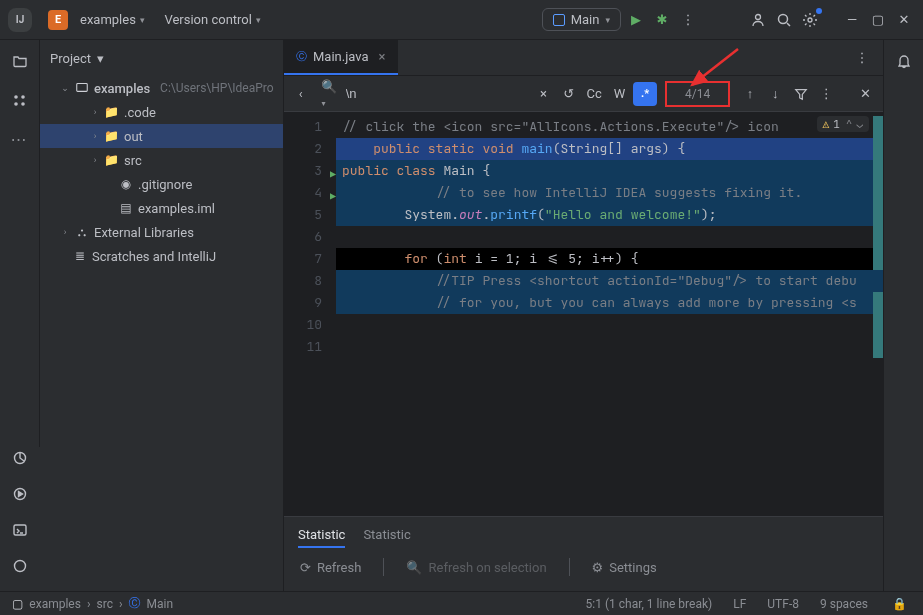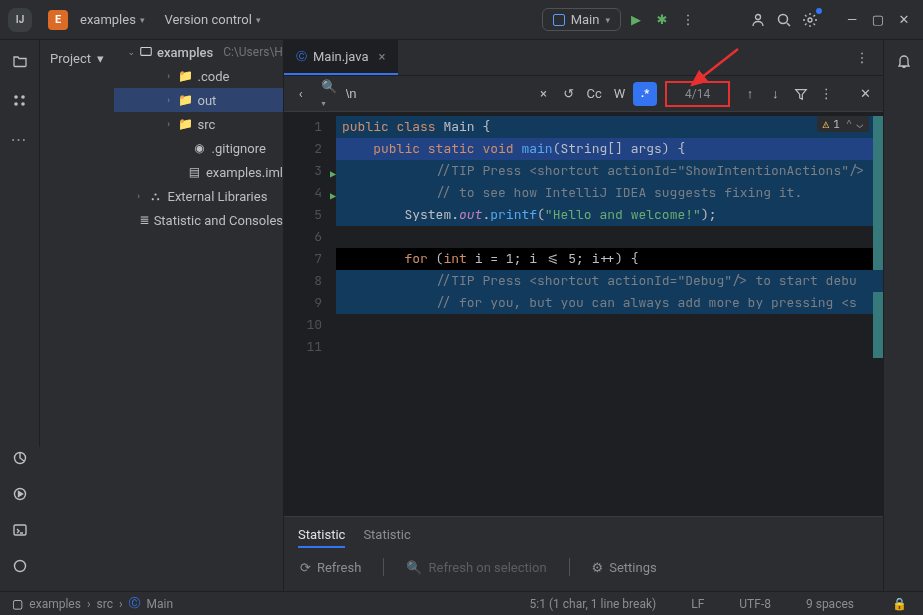--- a/index.html
+++ b/index.html
@@ -10,21 +10,21 @@
 .titlebar .sel{padding:4px 8px;display:flex;align-items:center;gap:4px;cursor:pointer;border-radius:4px}
 .titlebar .spacer{flex:1}
 .titlebar .chev{font-size:9px;opacity:0.7}
 .ticon{width:22px;height:22px;display:flex;align-items:center;justify-content:center;cursor:pointer;border-radius:4px;color:#bcbec4}
 .ticon svg{width:16px;height:16px}
 .run-chip{display:flex;align-items:center;gap:6px;padding:3px 10px;border:1px solid #4e5157;border-radius:6px;cursor:pointer}
 .run-chip .sq{width:12px;height:12px;border:1.5px solid #5b9cff;border-radius:2px}
 .body{display:flex;height:calc(100% - 40px - 24px)}
 .left-rail{width:40px;background:#2b2d30;border-right:1px solid #1e1f22;display:flex;flex-direction:column;align-items:center;padding-top:10px;gap:18px}
 .left-rail .dots{font-size:16px;letter-spacing:2px;color:#8a8d93}
-.sidebar{width:244px;background:#2b2d30;border-right:1px solid #1e1f22;display:flex;}
+.sidebar{width:244px;background:#2b2d30;border-right:1px solid #1e1f22;display:flex;flex-direction:column}
 .sidebar .hdr{height:36px;display:flex;align-items:center;padding:0 10px;gap:6px}
 .tree{flex:1;overflow:auto;font-size:13px}
 .tree-row{display:flex;align-items:center;height:24px;padding-left:10px;gap:4px;cursor:pointer;white-space:nowrap}
 .tree-row.sel{background:#2e436e}
 .tree-row .ind{display:inline-block}
 .tcar{width:10px;font-size:9px;color:#8a8d93;display:inline-block;text-align:center}
 .ficon{width:16px;text-align:center;font-size:12px}
 .folder{color:#ced0d6}
 .content{flex:1;display:flex;flex-direction:column;background:#1e1f22;min-width:0}
 .tabs{height:36px;background:#2b2d30;display:flex;align-items:center;border-bottom:1px solid #1e1f22;padding-right:10px}
@@ -60,21 +60,21 @@
 .bottom-panel .ptab{padding:4px 0;cursor:pointer;color:#8a8d93}
 .bottom-panel .ptab.act{color:#dfe1e5;border-bottom:2px solid #3574f0}
 .bottom-panel .ptoolbar{display:flex;align-items:center;gap:16px;padding:4px 16px;color:#8a8d93}
 .bottom-panel .pbtn{display:flex;align-items:center;gap:6px;cursor:pointer}
 .bottom-panel .dis{opacity:0.5}
 .right-rail{width:40px;background:#2b2d30;border-left:1px solid #1e1f22;display:flex;flex-direction:column;align-items:center;padding-top:10px;gap:14px}
 .bottom-rail{position:absolute;left:0;bottom:24px;width:40px;background:#2b2d30;display:flex;flex-direction:column;align-items:center;gap:14px;padding-bottom:14px}
 .statusbar{height:24px;background:#2b2d30;border-top:1px solid #1e1f22;display:flex;align-items:center;padding:0 12px;font-size:12px;color:#8a8d93}
 .statusbar .crumb{display:flex;align-items:center;gap:6px}
 .statusbar .spacer{flex:1}
-.statusbar .sitem{margin-left:35px}
+.statusbar .sitem{margin-left:21px}
 .sep-v{width:1px;height:18px;background:#4e5157;margin:0 6px}
 .path-dim{color:#6f737a;font-size:12px}
 </style>
 </head>
 <body>
 
 <div class="titlebar">
   <div class="logo">IJ</div>
   <div class="proj-chip">E</div>
   <div class="sel">
@@ -188,21 +188,21 @@
         </div>
       <div class="tree-row">
         <span class="ind" style="width:6px"></span>
           <span class="tcar">›</span>
         <span class="ficon">⛬</span>
         <span>External Libraries</span>
       </div>
       <div class="tree-row">
         <span class="ind" style="width:18px"></span>
         <span class="ficon">≣</span>
-        <span>Statistic and Consoles</span>
+        <span>Scratches and IntelliJ</span>
       </div>
     </div>
   </div>
 
   <div class="content">
     <div class="tabs">
       <div class="tab">
         <span class="cicon">Ⓒ</span>
         <span>Main.java</span>
         <span class="x">×</span>
@@ -261,23 +261,23 @@
         <div class="ln">4<span class="run-g">▶</span></div>
         <div class="ln">5</div>
         <div class="ln">6</div>
         <div class="ln">7</div>
         <div class="ln">8</div>
         <div class="ln">9</div>
         <div class="ln">10</div>
         <div class="ln">11</div>
       </div>
       <div class="code">
+        <div class="line"><span class="c-cmt">// click the &lt;icon src="AllIcons.Actions.Execute"/&gt; icon </span></div>
+        <div class="line hl-bg">    <span class="c-kw">public static void</span> <span class="c-fn">main</span><span>(String[] args) {</span></div>
         <div class="line" style="background:#113a5c"><span class="c-kw">public class</span> Main {</div>
-        <div class="line hl-bg">    <span class="c-kw">public static void</span> <span class="c-fn">main</span><span>(String[] args) {</span></div>
-        <div class="line" style="background:#113a5c"><span class="c-cmt">            //TIP Press &lt;shortcut actionId="ShowIntentionActions"/&gt;</span></div>
         <div class="line" style="background:#113a5c"><span class="c-cmt">            // to see how IntelliJ IDEA suggests fixing it.</span></div>
         <div class="line" style="background:#113a5c">        System.<span class="c-fld">out</span>.<span class="c-fn">printf</span>(<span class="c-str">"Hello and welcome!"</span>);</div>
         <div class="line"> </div>
         <div class="line" style="background:#000000">        <span class="c-kw">for</span><span> (</span><span class="c-kw">int</span><span> i = 1; i &lt;= 5; i++) {</span></div>
         <div class="line" style="background:#113a5c"><span class="c-cmt">            //TIP Press &lt;shortcut actionId="Debug"/&gt; to start debu</span></div>
         <div class="line" style="background:#113a5c"><span class="c-cmt">            // for you, but you can always add more by pressing &lt;s</span></div>
       </div>
     </div>
 
     <div class="bottom-panel">

